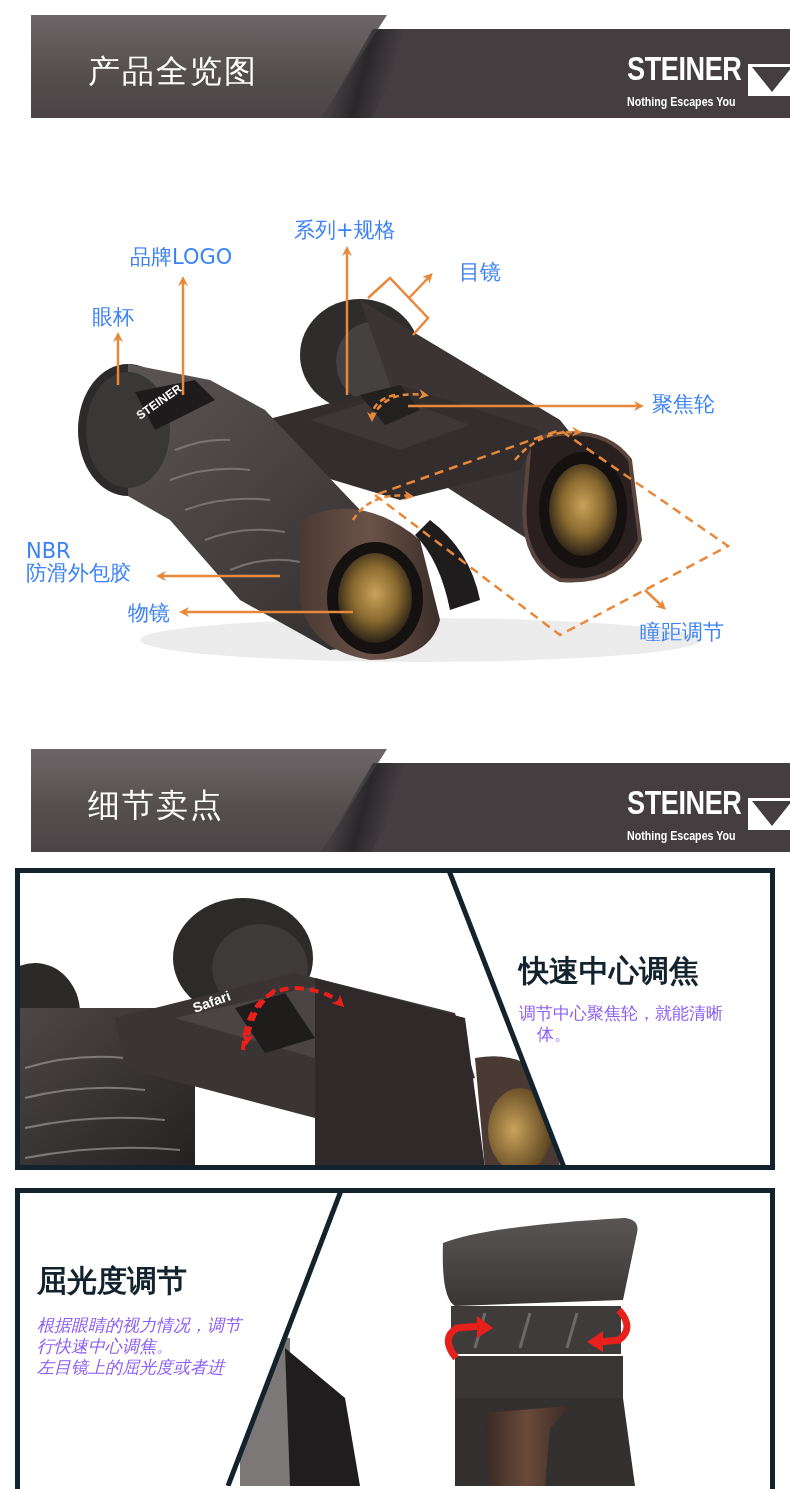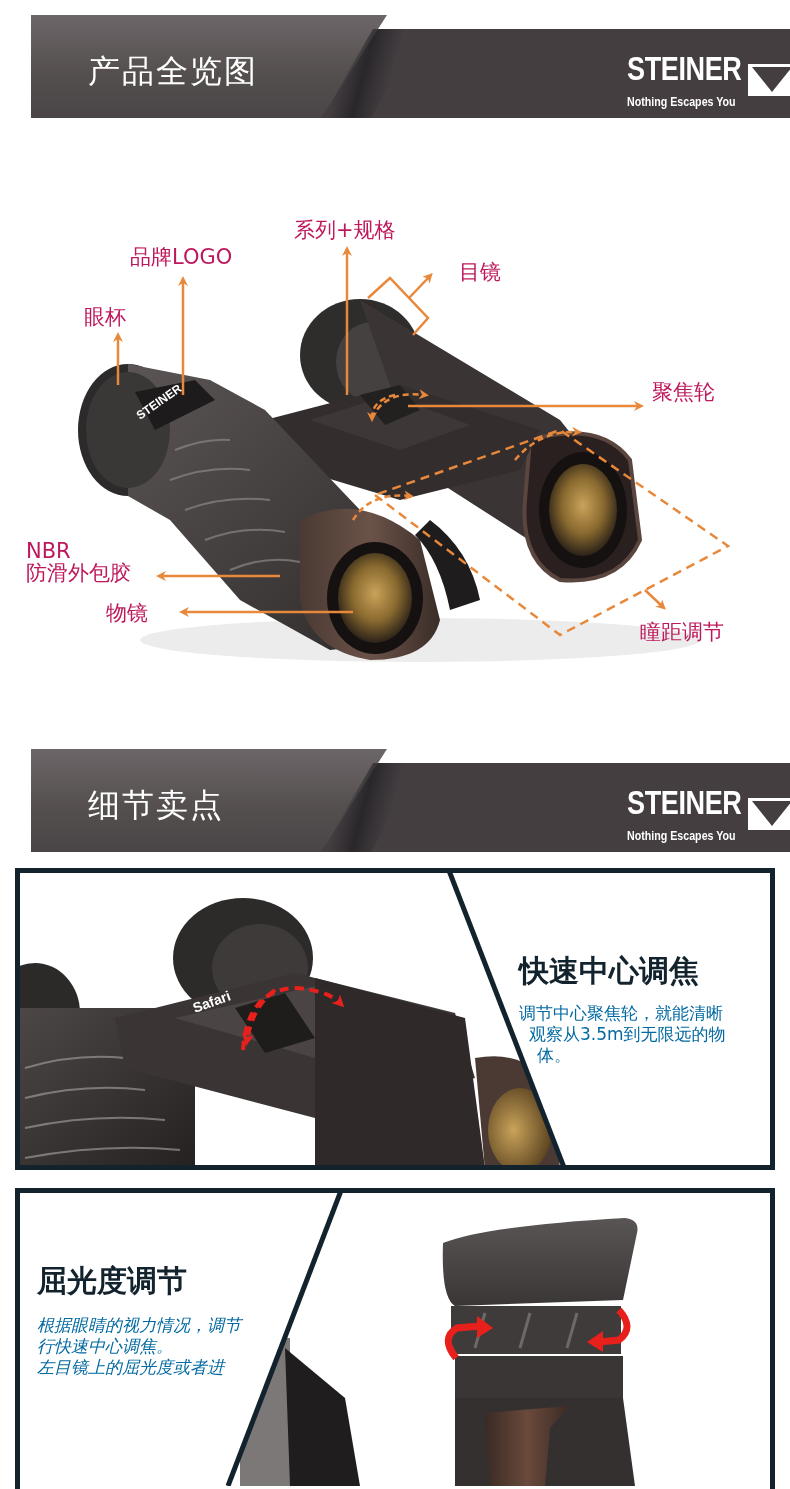--- a/index.html
+++ b/index.html
@@ -31,30 +31,30 @@
   }
   .logo .mark { position: absolute; left: 121px; top: 13px; width: 48px; height: 32px; background: #ffffff; }
   .logo .mark svg { position: absolute; left: 0; top: 0; }
   .logo .tagline {
     position: absolute; left: 0; top: 43px; font-family: "Liberation Sans", sans-serif; font-weight: bold;
     font-size: 13px; color: #ffffff; line-height: 15px; transform: scaleX(0.82); transform-origin: left top; white-space: nowrap;
   }
 
   
   .overview { position: absolute; left: 0; top: 120px; width: 790px; height: 620px; }
-  .label { position: absolute; font-size: 21px; color: #be185d; white-space: nowrap; line-height: 24px; }
+  .label { position: absolute; font-size: 21px; color: #3b82f6; white-space: nowrap; line-height: 24px; }
   .overview svg.anno { position: absolute; left: 0; top: 0; }
 
   
   .panel { position: absolute; left: 15px; width: 760px; border: 5px solid #13232d; background: #ffffff; overflow: hidden; }
   .panel .photo { position: absolute; top: 0; bottom: 0; }
   .panel .h {
     position: absolute; font-size: 30px; font-weight: bold; color: #13232d; white-space: nowrap; line-height: 36px;
   }
-  .panel .p { position: absolute; font-size: 17px; color: #0369a1; line-height: 21px; }
+  .panel .p { position: absolute; font-size: 17px; color: #8b5cf6; line-height: 21px; }
 </style>
 </head>
 <body>
 
 <div class="hdr" style="top:15px;">
   <div class="right-bg"></div>
   <div class="left-bg"></div>
   <div class="shadow"></div>
   <div class="title">产品全览图</div>
   <div class="logo">
@@ -145,30 +145,30 @@
 
       <line x1="353" y1="612" x2="183" y2="612" marker-end="url(#ah)"></line>
 
       <polyline points="375,495 560,635 728,546 560,430 375,495" stroke-dasharray="9,6"></polyline>
       <path d="M353 520 Q370 492 410 496" stroke-dasharray="6,4" marker-end="url(#ah)"></path>
       <path d="M515 460 Q540 430 578 432" stroke-dasharray="6,4" marker-end="url(#ah)"></path>
       <line x1="645" y1="590" x2="663" y2="607" marker-end="url(#ah)"></line>
     </g>
   </svg>
 
-  <div class="label" style="left:84px; top:185px;text-align:center;">眼杯</div>
+  <div class="label" style="left:92px; top:185px;text-align:center;">眼杯</div>
   <div class="label" style="left:130px; top:125px;">品牌LOGO</div>
   <div class="label" style="left:294px; top:98px;">系列+规格</div>
   <div class="label" style="left:438px; top:140px;margin-left:21px;">目镜</div>
-  <div class="label" style="left:652px; top:260px;">聚焦轮</div>
+  <div class="label" style="left:652px; top:272px;">聚焦轮</div>
   <div class="label" style="left:26px; top:420px; line-height:22px;">
     <div>NBR</div>
     <div>防滑外包胶</div>
   </div>
-  <div class="label" style="left:106px; top:481px;">物镜</div>
+  <div class="label" style="left:128px; top:481px;">物镜</div>
   <div class="label" style="left:640px; top:500px;">瞳距调节</div>
 </div>
 
 <div class="hdr" style="top:749px;">
   <div class="right-bg"></div>
   <div class="left-bg"></div>
   <div class="shadow"></div>
   <div class="title">细节卖点</div>
   <div class="logo">
     <div class="brand">STEINER</div>
@@ -226,21 +226,20 @@
 
       <path d="M228 182 Q232 122 280 120 Q312 122 325 135" stroke="#e8201c" stroke-width="4" fill="none" stroke-dasharray="9,6" marker-end="url(#rh)"></path>
       <path d="M260 122 Q238 138 232 172" stroke="#e8201c" stroke-width="4" fill="none" stroke-dasharray="9,6" marker-end="url(#rh)"></path>
     </g>
 
     <line x1="433" y1="0" x2="550" y2="302" stroke="#13232d" stroke-width="5"></line>
   </svg>
   <div class="h" style="left:499px; top:80px;">快速中心调焦</div>
   <div class="p" style="left:499px; top:130px; width:260px;">
     <div>调节中心聚焦轮，就能清晰</div>
-    <div style="padding-left:10px;">观察从3.5m到无限远的物</div>
     <div style="padding-left:18px;">体。</div>
   </div>
 </div>
 
 <div class="panel" style="top:1188px; height:338px;">
   <svg class="photo" width="760" height="298" viewBox="0 0 760 298" style="left:-5px; top:-5px;">
     <defs>
       <clipPath id="clipR2">
           <polygon points="327,0 760,0 760,298 213,298"></polygon>
         </clipPath>

